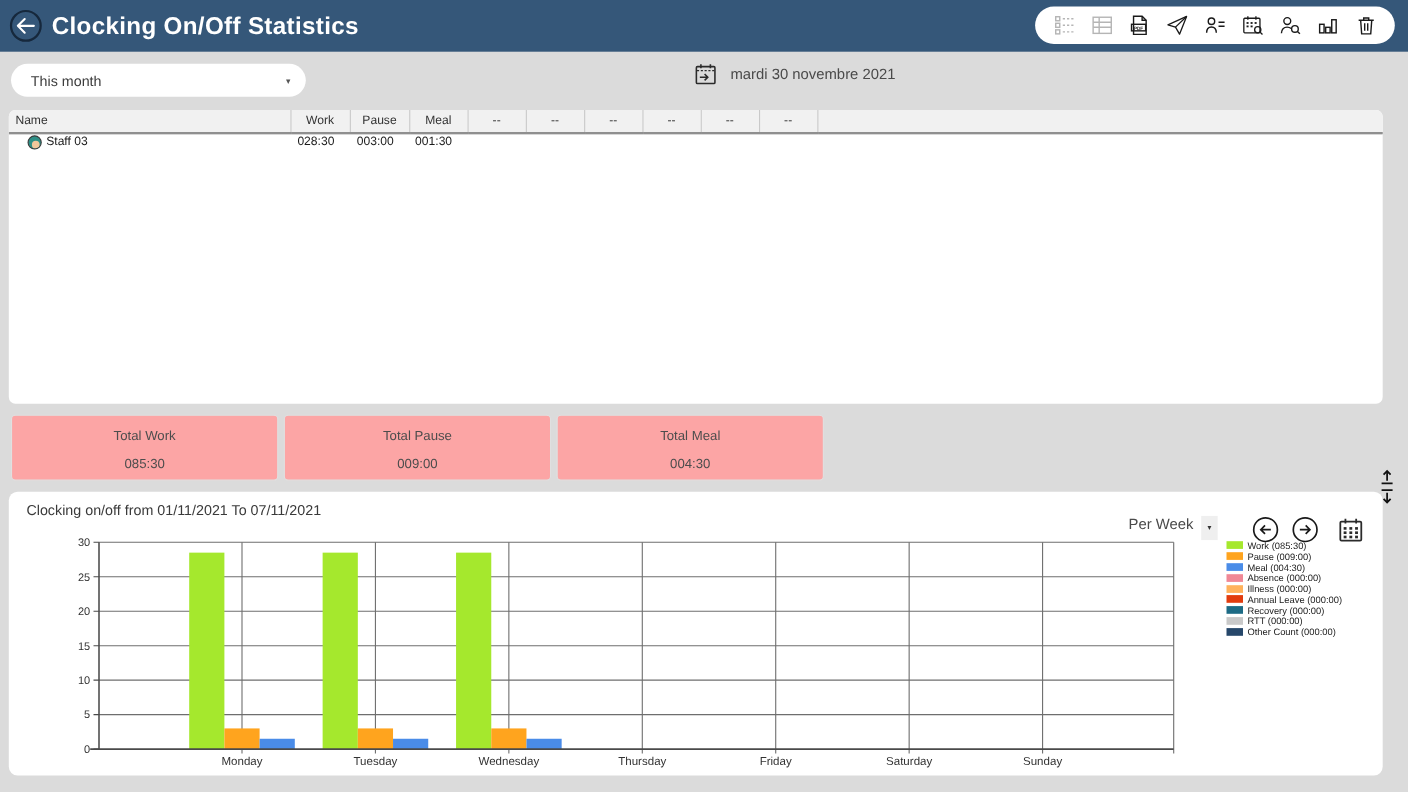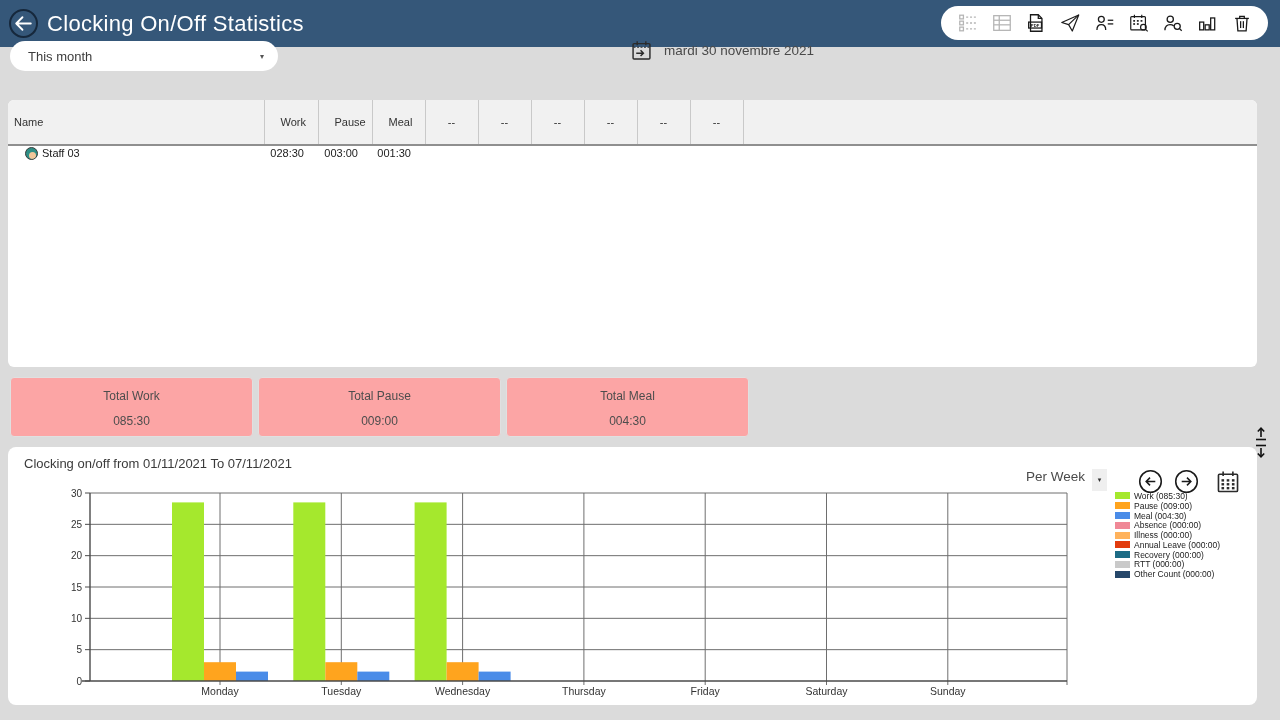--- a/index.html
+++ b/index.html
@@ -2,38 +2,38 @@
 <html><head>
 <meta charset="utf-8">
 <style>
   * { margin:0; padding:0; box-sizing:border-box; }
   html,body { width:1280px; height:720px; }
   body { font-family:"Liberation Sans", sans-serif; background:#dbdbdb; position:relative; overflow:hidden; }
 
   
   .app-header { position:absolute; left:0; top:0; width:1280px; height:47px; background:#355779; display:flex; align-items:center; }
   .back-btn { width:29px; height:29px; border-radius:50%; border:2px solid #16283c; margin-left:9px; display:flex; align-items:center; justify-content:center; flex:0 0 auto; cursor:pointer; }
-  .app-title { color:#ffffff; font-size:22px; font-weight:400; margin-left:9px; letter-spacing:.3px; }
+  .app-title { color:#ffffff; font-size:22px; font-weight:700; margin-left:9px; letter-spacing:.3px; }
   .toolbar { position:absolute; right:12px; top:6px; width:327px; height:34px; background:#ffffff; border-radius:17px; display:flex; align-items:center; justify-content:space-between; padding:0 15px; }
   .tb-icon { width:23px; height:23px; display:flex; align-items:center; justify-content:center; cursor:pointer; }
   .tb-icon svg { width:22px; height:22px; }
 
   
-  .filter-row { position:absolute; left:0; top:30px; width:1076px; height:53px; }
+  .filter-row { position:absolute; left:0; top:47px; width:1076px; height:53px; }
   .range-select { position:absolute; left:10px; top:11px; width:268px; height:30px; background:#ffffff; border-radius:15px; display:flex; align-items:center; padding:0 14px 0 18px; cursor:pointer; }
   .range-select .lbl { font-size:13px; color:#3c3c3c; flex:1; }
   .range-select .caret { font-size:8px; color:#555; }
   .date-item { position:absolute; top:9px; display:flex; align-items:center; gap:11px; }
   .date-item .dlabel { font-size:13.5px; color:#4a4a4a; }
   .date-item svg { width:23px; height:23px; }
 
   
   .table-panel { position:absolute; left:8px; top:100px; width:1249px; height:267px; background:#ffffff; border-radius:6px; overflow:hidden; }
   table.staff { border-collapse:collapse; table-layout:fixed; width:1249px; }
-  table.staff th { background:#f1f1f1; border-right:1px solid #c9c9c9; border-bottom:2px solid #8f8f8f; font-weight:normal; font-size:11px; color:#333; height:15px; padding:16px; text-align:center; }
+  table.staff th { background:#f1f1f1; border-right:1px solid #c9c9c9; border-bottom:2px solid #8f8f8f; font-weight:normal; font-size:11px; color:#333; height:15px; padding:4px; text-align:center; }
   table.staff th.name-col { text-align:left; padding-left:6px; }
   table.staff th.filler { border-right:none; }
   table.staff td { font-size:11px; color:#1b1b1b; height:15px; padding:0; white-space:nowrap; }
   table.staff td.val { text-align:right; padding-right:14px; }
   .staff-name-cell { display:flex; align-items:center; gap:4px; padding-left:17px; }
   .avatar { width:13px; height:13px; border-radius:50%; border:1px solid #3a3a3a; position:relative; overflow:hidden; flex:0 0 auto; }
   .avatar .face { position:absolute; left:2.5px; top:4px; width:7px; height:7px; border-radius:50%; background:#f2c79b; }
 
   
   .card { position:absolute; top:377px; width:243px; height:60px; background:#fca5a5; border:1px solid #e0e0e0; border-radius:4px; text-align:center; }

